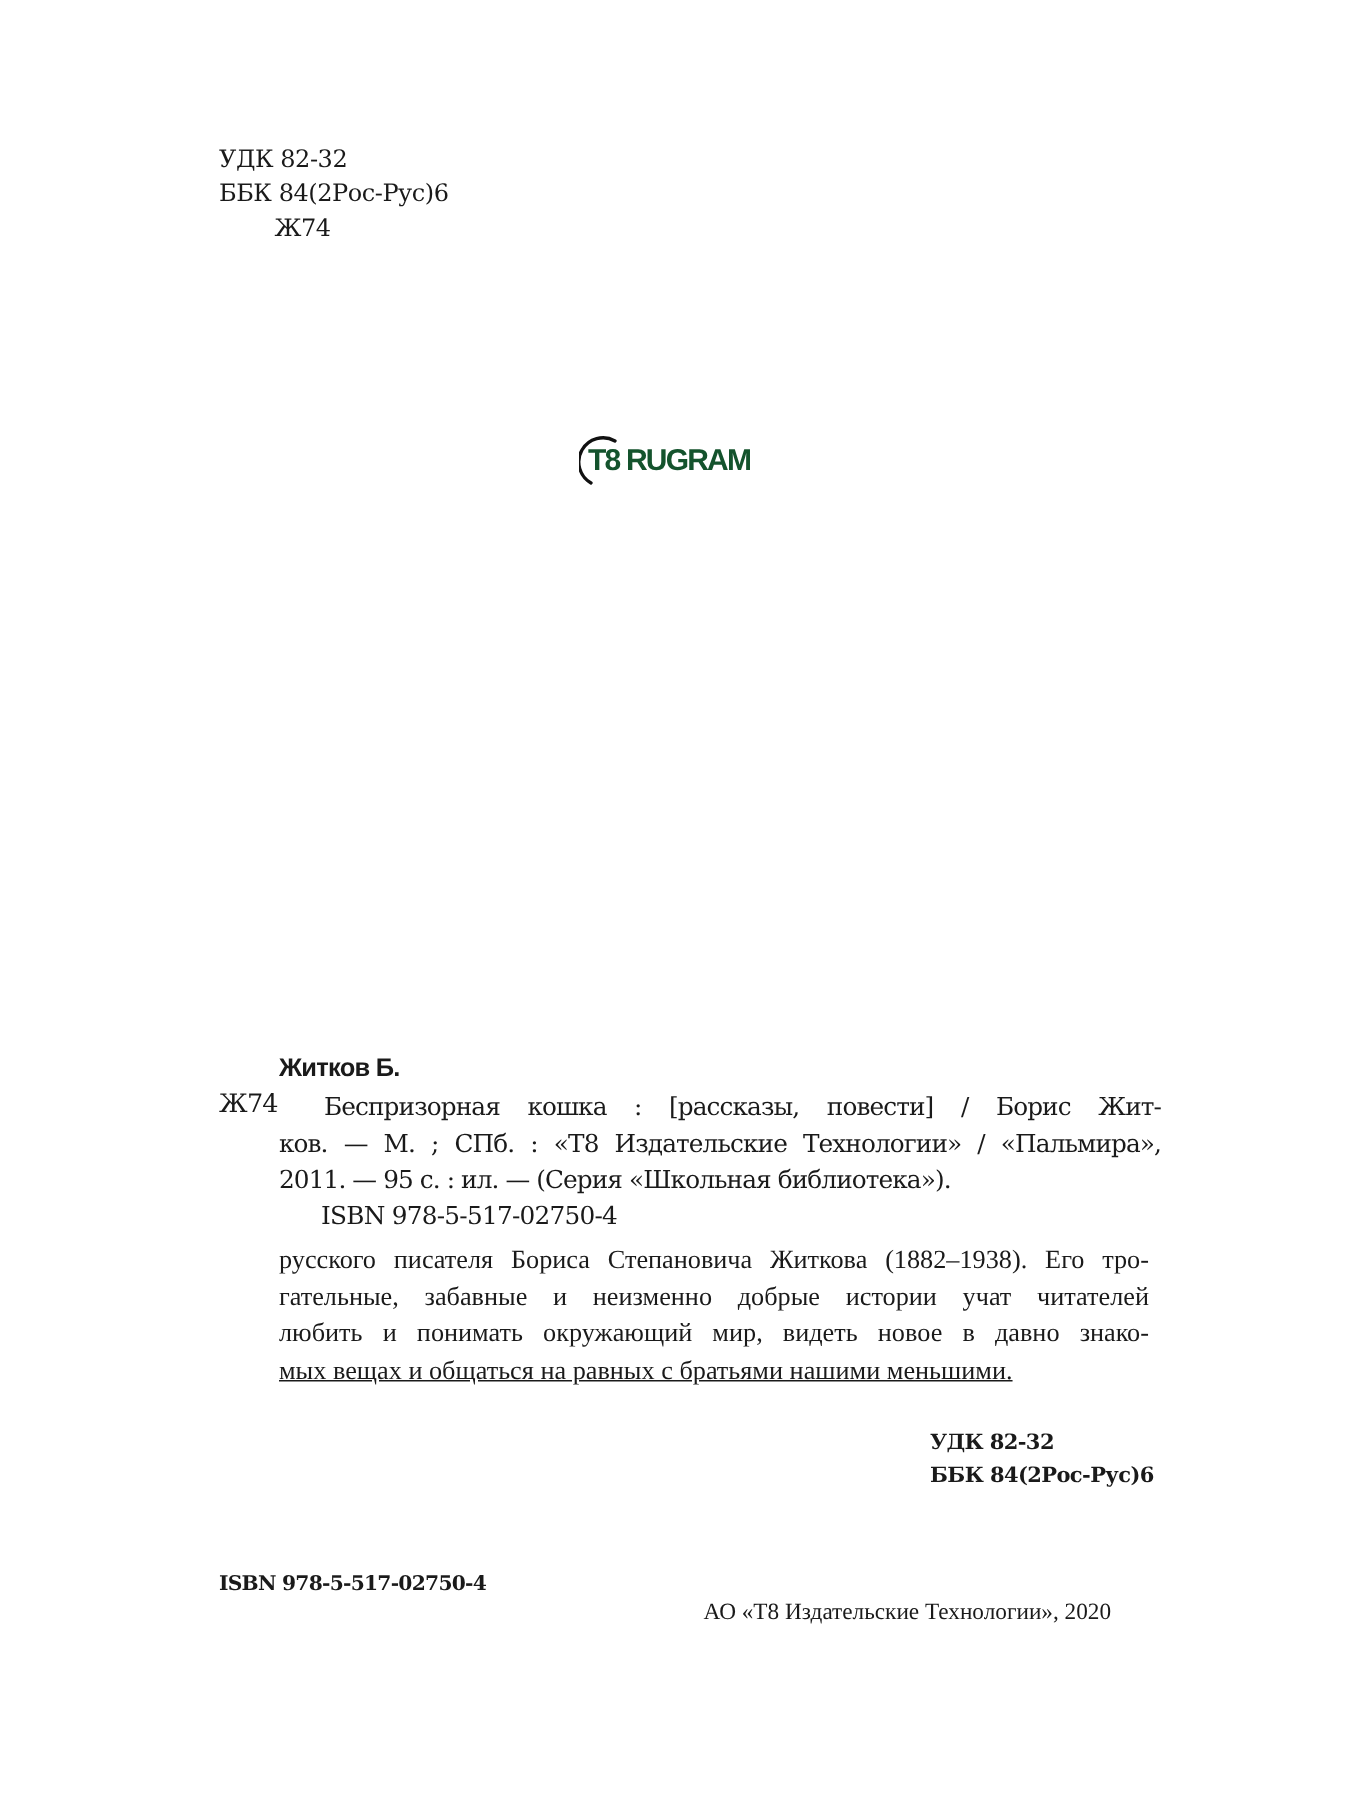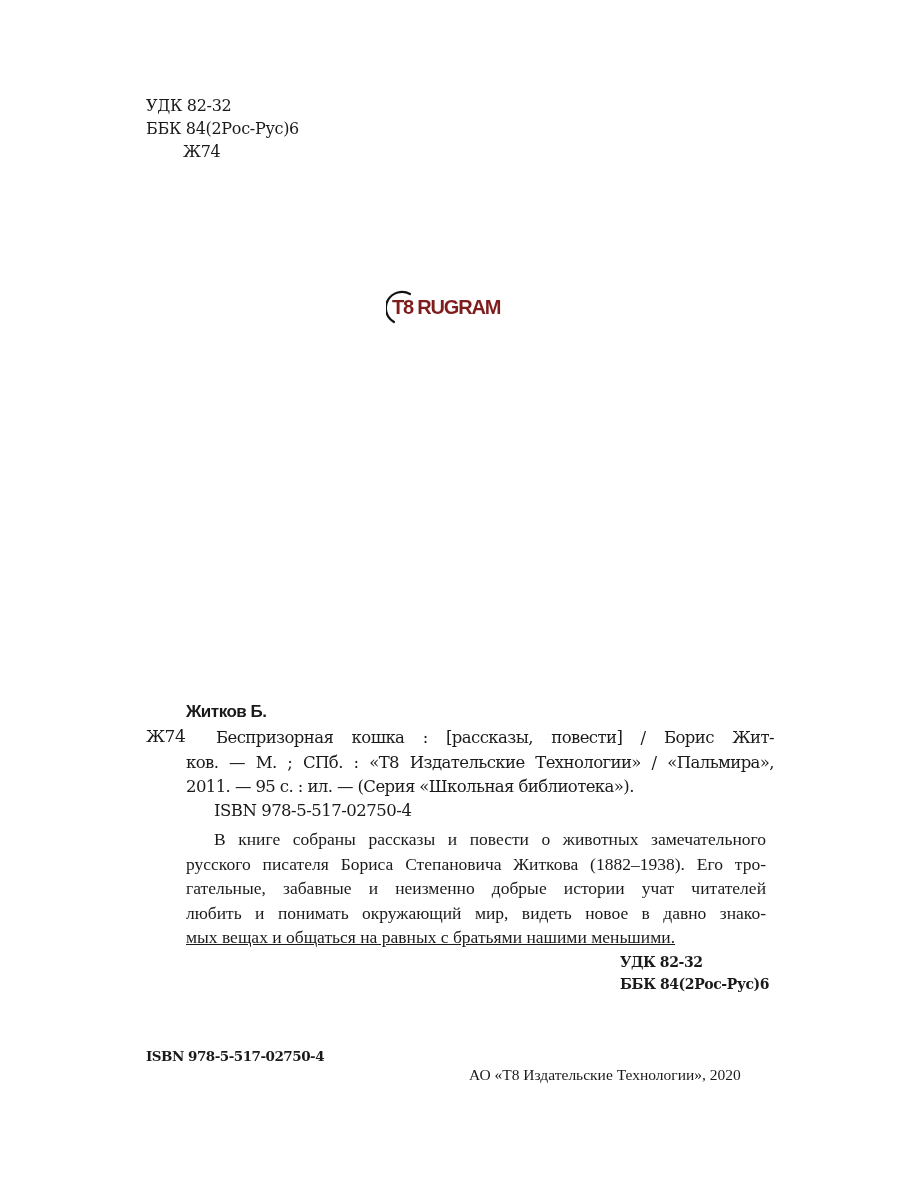--- a/index.html
+++ b/index.html
@@ -36,21 +36,21 @@
       height: 40px;
     }
     .logo-text {
       position: absolute;
       left: 6px;
       top: 8px;
       font-family: "Liberation Sans", "DejaVu Sans", sans-serif;
       font-weight: 700;
       font-size: 20px;
       letter-spacing: -1.2px;
-      color: #7f1d1d;
+      color: #14532d;
       white-space: nowrap;
     }
     .logo-arc {
       position: absolute;
       left: 0;
       top: 0;
     }
 
     
     .author {
@@ -161,21 +161,20 @@
 <div class="abs author">Житков Б.</div>
 <div class="abs card-code">Ж74</div>
 <div class="abs card-body">
   <span class="line first jl">Беспризорная кошка : [рассказы, повести] / Борис Жит-</span>
   <span class="line jl">ков. — М. ; СПб. : «Т8 Издательские Технологии» / «Пальмира»,</span>
   <span class="line">2011. — 95 с. : ил. — (Серия «Школьная библиотека»).</span>
 </div>
 <div class="abs isbn-line">ISBN 978-5-517-02750-4</div>
 
 <div class="abs annotation">
-  <span class="line first">В книге собраны рассказы и повести о животных замечательного</span>
   <span class="line">русского писателя Бориса Степановича Житкова (1882–1938). Его тро-</span>
   <span class="line">гательные, забавные и неизменно добрые истории учат читателей</span>
   <span class="line">любить и понимать окружающий мир, видеть новое в давно знако-</span>
   <span class="line last">мых вещах и общаться на равных с братьями нашими меньшими.</span>
 </div>
 
 <div class="abs bottom-codes">
   <div>УДК 82-32</div>
   <div>ББК 84(2Рос-Рус)6</div>
 </div>

